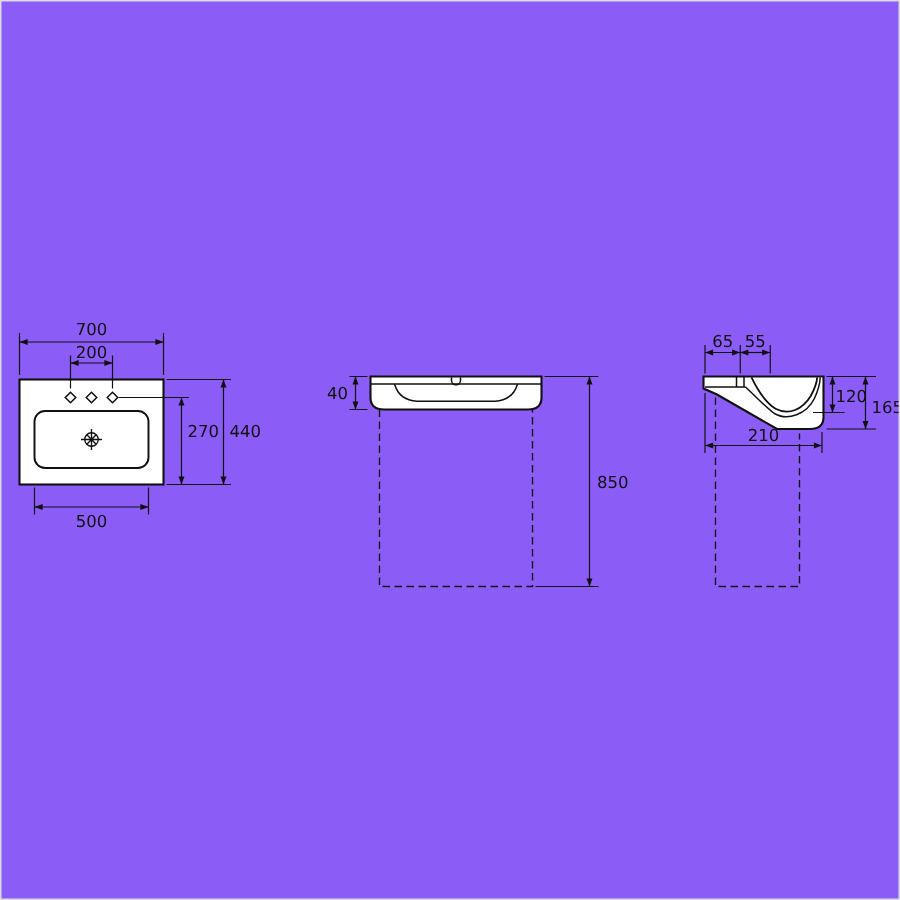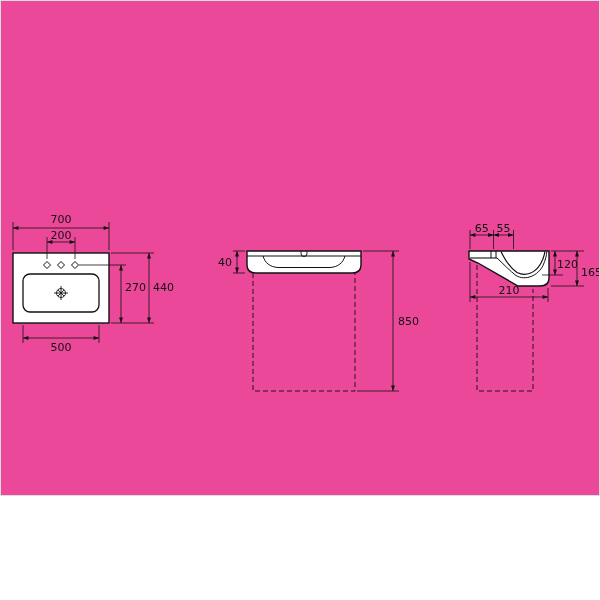--- a/index.html
+++ b/index.html
@@ -1,18 +1,18 @@
 <!DOCTYPE html>
 <html><head>
 <meta charset="utf-8">
 <style>
   html,body{margin:0;padding:0;background:#fff;}
   .frame{
-    width:600px;height:496px;box-sizing:border-box;
-    background:#ec4899;border:1px solid #dcdcdc;
+    width:600px;height:600px;box-sizing:border-box;
+    background:#8b5cf6;border:1px solid #dcdcdc;
     position:relative;overflow:hidden;
   }
   svg{display:block;}
   text{
     font-family:"DejaVu Sans","Liberation Sans",sans-serif;
     font-size:11px;fill:#111;stroke:none;
   }
 </style>
 </head>
 <body>

